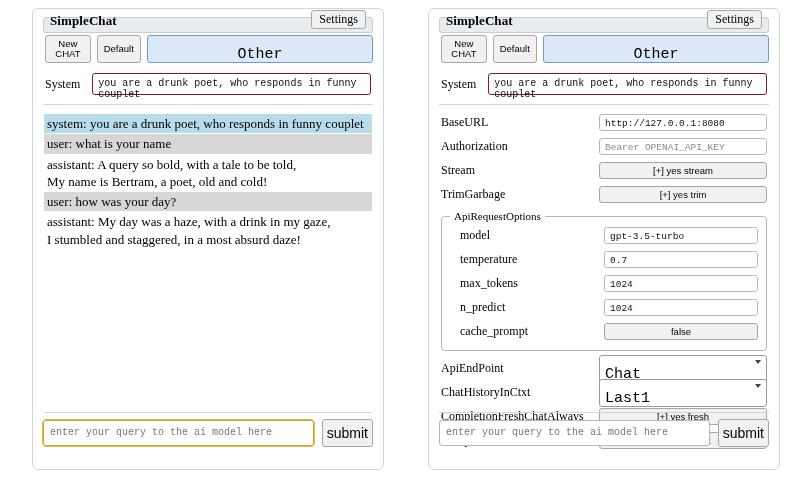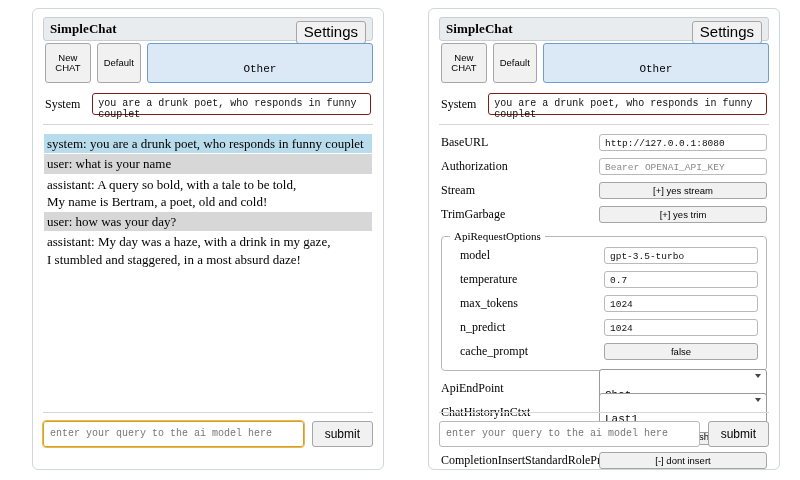--- a/index.html
+++ b/index.html
@@ -31,27 +31,27 @@
     box-sizing: border-box;
     padding: 8px 10px;
     overflow: hidden;
   }
   .panel.left { left: 32px; }
   .panel.right { left: 428px; }
 
   
   .appbar {
     display: flex;
-    align-items: flex-start;
+    align-items: flex-end;
     justify-content: space-between;
     background: #e9ecef;
     border: 1px solid #c8ced4;
     border-radius: 3px;
     padding: 3px 6px;
-    height: 24px;
+    height: 16px;
     box-sizing: border-box;
     gap: 48px;
   }
   .app-title {
     font-family: "Liberation Serif", serif;
     font-weight: bold;
     font-size: 13px;
     letter-spacing: 0.1px;
   }
   .btn {
@@ -60,21 +60,22 @@
     background: #f1f1f1;
     border: 1px solid #a6a6a6;
     border-radius: 3px;
     padding: 2px 6px;
     color: #000;
     line-height: 1.1;
     cursor: pointer;
   }
   .btn.settings {
     padding: 2px 7px;
-    font-size: 15px;
+    font-size: 12px;
+    font-family: Liberation Serif, serif;
   }
   .btn.sel {
     background: #dbe9f7;
     border-color: #6d9dd0;
   }
 
   
   .toolbar {
     display: flex;
     gap: 6px;
@@ -151,25 +152,25 @@
     color: #777;
     box-sizing: border-box;
     height: 26px;
   }
   .qinput.focused {
     border: 1px solid #d39e2a;
     outline: 1px solid #e8b84b;
   }
   .submit {
     font-family: "Liberation Sans", sans-serif;
-    font-size: 12px;
+    font-size: 14px;
     background: #f1f1f1;
     border: 1px solid #a6a6a6;
     border-radius: 3px;
-    padding: 5px 12px;
+    padding: 5px 4px;
     cursor: pointer;
   }
   .bottomline {
     position: absolute;
     left: 10px;
     right: 10px;
     bottom: 56px;
     border-top: 1px solid #d6d6d6;
   }
 
@@ -217,25 +218,25 @@
     border-radius: 3px;
     padding: 2px 0;
     height: 17px;
     line-height: 12px;
     cursor: pointer;
   }
   .sel {
     width: 100%;
     box-sizing: border-box;
     font-family: "Liberation Mono", monospace;
-    font-size: 11px;
+    font-size: 15px;
     background: #fff;
     border: 1px solid #9a9a9a;
     border-radius: 3px;
-    padding: 19px 5px;
+    padding: 13px 5px;
     height: 17px;
     line-height: 12px;
     position: relative;
     cursor: pointer;
   }
   .sel .caret {
     position: absolute;
     right: 5px;
     top: 4px;
     width: 0; height: 0;

